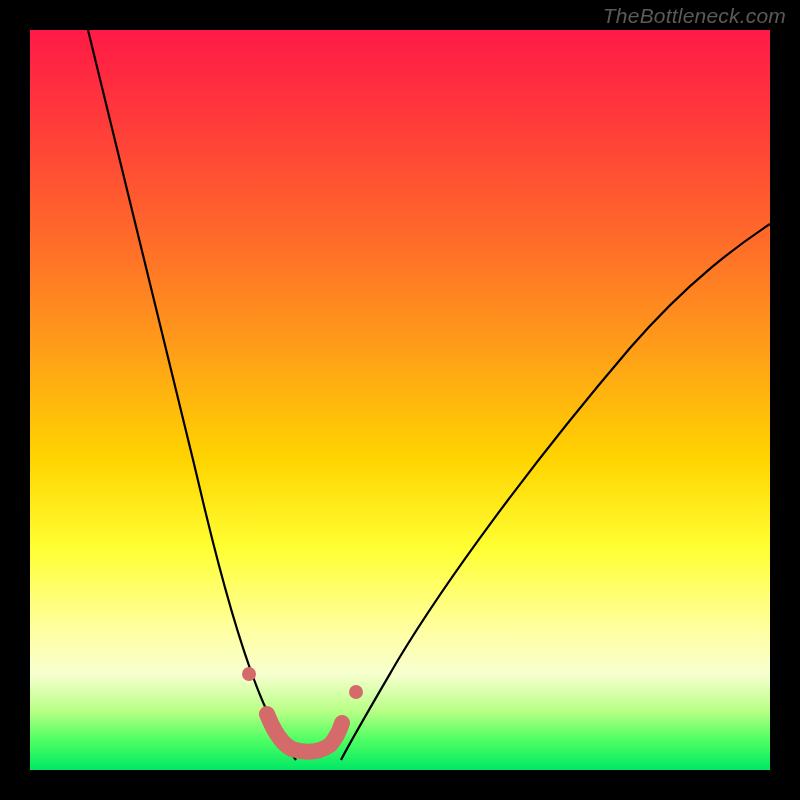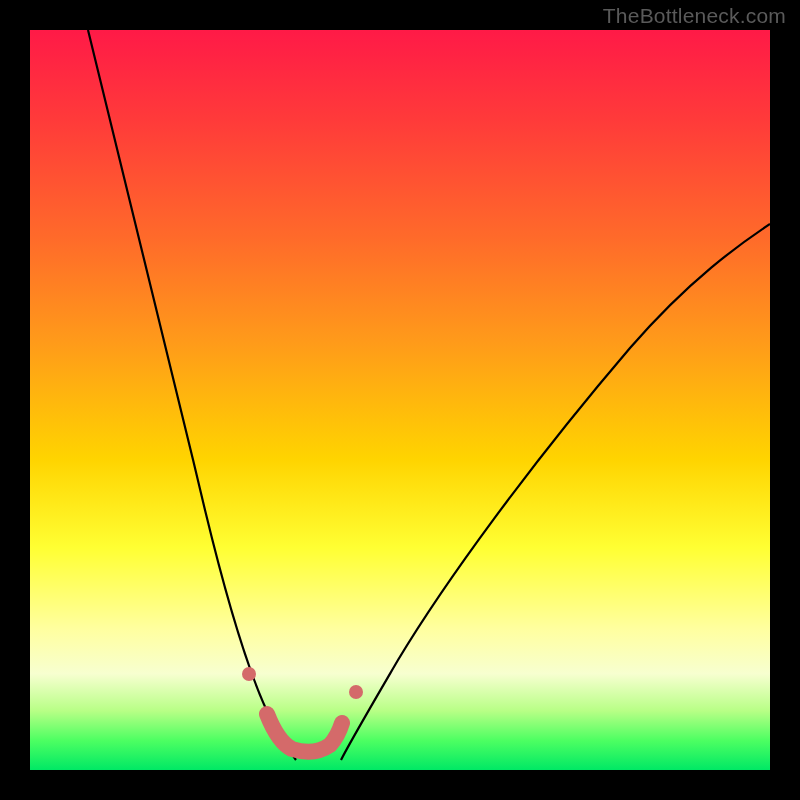--- a/index.html
+++ b/index.html
@@ -11,20 +11,21 @@
     overflow: hidden;
     font-family: Arial, Helvetica, sans-serif;
   }
   .frame {
     position: absolute;
     left: 0;
     top: 0;
     width: 800px;
     height: 800px;
     background: #000000;
+    font-style: italic;
   }
   .plot-area {
     position: absolute;
     left: 30px;
     top: 30px;
     width: 740px;
     height: 740px;
     background: linear-gradient(
       to bottom,
       #ff1a47 0%,

